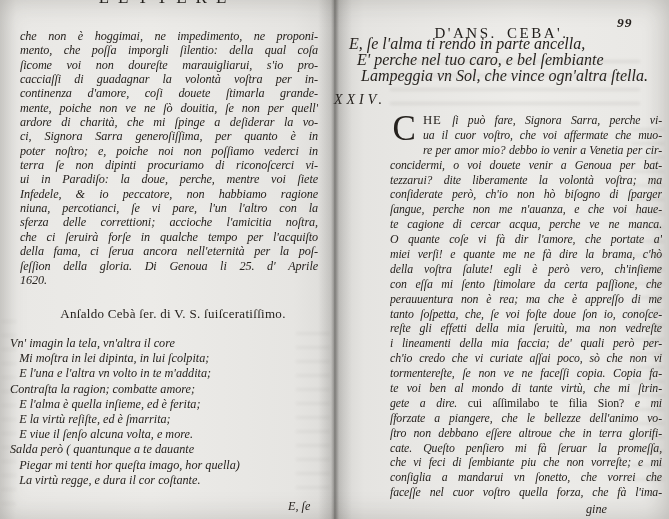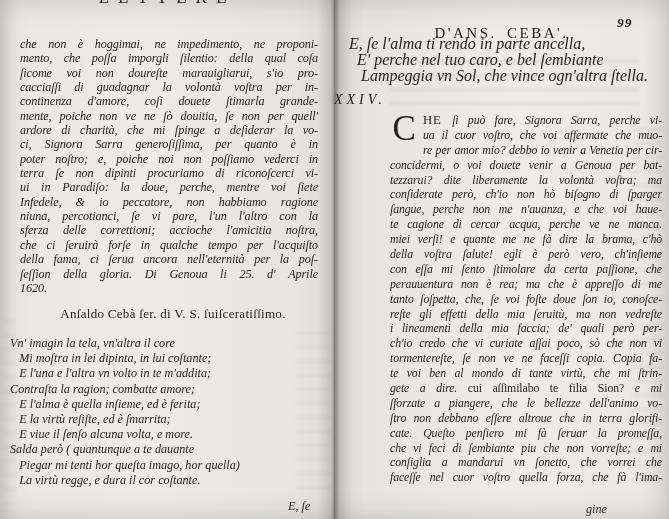--- a/index.html
+++ b/index.html
@@ -35,21 +35,21 @@
   .jwrap{position:absolute;}
   .jwrap .row{
     text-align:justify;
     overflow:hidden;
     white-space:normal;
   }
   .jwrap .row::after{content:"";display:inline-block;width:100%;height:0;}
   .jwrap .row.nj{text-align:left;}
   .jwrap .row.nj::after{content:none;}
   
-  #left-prose{left:20px;top:29px;width:298px;font-style:italic;font-size:12.2px;letter-spacing:-.1px;word-spacing:-.2px;margin-top:8px;}
+  #left-prose{left:20px;top:29px;width:298px;font-style:italic;font-size:12.2px;letter-spacing:-.1px;word-spacing:-.2px;}
   #left-prose .row{height:14.35px;line-height:14.35px;}
   
   #right-letter{left:56px;top:113px;width:272px;font-style:italic;font-size:11.8px;letter-spacing:-.1px;word-spacing:-.35px;}
   #right-letter .row{height:14.9px;line-height:14.9px;}
   #right-letter .caps{font-style:normal;font-size:12.8px;letter-spacing:.8px;}
   #right-letter .rom{font-style:normal;}
   .dropcap{
     float:left;width:28px;height:29px;margin:1px 5px 0 0;
     font-style:normal;font-size:35px;line-height:29px;font-weight:500;
     text-align:center;
@@ -108,21 +108,21 @@
         <div class="row"><span>che ci ſeruirà forſe in qualche tempo per l'acquiſto</span></div>
         <div class="row"><span>della fama, ci ſerua ancora nell'eternità per la poſ-</span></div>
         <div class="row"><span>ſeſſion della gloria.  Di Genoua li 25. d' Aprile</span></div>
         <div class="row nj"><span>1620.</span></div>
       </div>
 
     <div id="signature">Anſaldo Cebà ſer. di V. S. ſuiſceratiſſimo.</div>
 
     <div class="poem" id="left-poem">
         <div class="row"><span>Vn' imagin la tela, vn'altra il core</span></div>
-        <div class="row"><span>   Mi moſtra in lei dipinta, in lui coſtante;</span></div>
+        <div class="row"><span>   Mi moſtra in lei dipinta, in lui ſcolpita;</span></div>
         <div class="row"><span>   E l'una e l'altra vn volto in te m'addita;</span></div>
         <div class="row"><span>Contraſta la ragion; combatte amore;</span></div>
         <div class="row"><span>   E l'alma è quella inſieme, ed è ferita;</span></div>
         <div class="row"><span>   E la virtù reſiſte, ed è ſmarrita;</span></div>
         <div class="row"><span>   E viue il ſenſo alcuna volta, e more.</span></div>
         <div class="row"><span>Salda però ( quantunque a te dauante</span></div>
         <div class="row"><span>   Piegar mi tenti hor queſta imago, hor quella)</span></div>
         <div class="row"><span>   La virtù regge, e dura il cor coſtante.</span></div>
       </div>
 
@@ -149,20 +149,21 @@
       <span class="dropcap">C</span>
       <div>
           <div class="row"><span class="caps">HE </span><span>ſi può fare, Signora Sarra, perche vi-</span></div>
           <div class="row"><span>ua il cuor voſtro, che voi affermate che muo-</span></div>
           <div class="row"><span>re per amor mio? debbo io venir a Venetia per cir-</span></div>
           <div class="row"><span>concidermi, o voi douete venir a Genoua per bat-</span></div>
           <div class="row"><span>tezzarui? dite liberamente la volontà voſtra; ma</span></div>
           <div class="row"><span>conſiderate però, ch'io non hò biſogno di ſparger</span></div>
           <div class="row"><span>ſangue, perche non me n'auanza, e che voi haue-</span></div>
           <div class="row"><span>te cagione di cercar acqua, perche ve ne manca.</span></div>
+          <div class="row"><span>O quante coſe vi fà dir l'amore, che portate a'</span></div>
           <div class="row"><span>miei verſi! e quante me ne fà dire la brama, c'hò</span></div>
           <div class="row"><span>della voſtra ſalute! egli è però vero, ch'inſieme</span></div>
           <div class="row"><span>con eſſa mi ſento ſtimolare da certa paſſione, che</span></div>
           <div class="row"><span>perauuentura non è rea; ma che è appreſſo di me</span></div>
           <div class="row"><span>tanto ſoſpetta, che, ſe voi foſte doue ſon io, conoſce-</span></div>
           <div class="row"><span>reſte gli effetti della mia ſeruitù, ma non vedreſte</span></div>
           <div class="row"><span>i lineamenti della mia faccia; de' quali però per-</span></div>
           <div class="row"><span>ch'io credo che vi curiate aſſai poco, sò che non vi</span></div>
           <div class="row"><span>tormentereſte, ſe non ve ne faceſſi copia. Copia fa-</span></div>
           <div class="row"><span>te voi ben al mondo di tante virtù, che mi ſtrin-</span></div>

